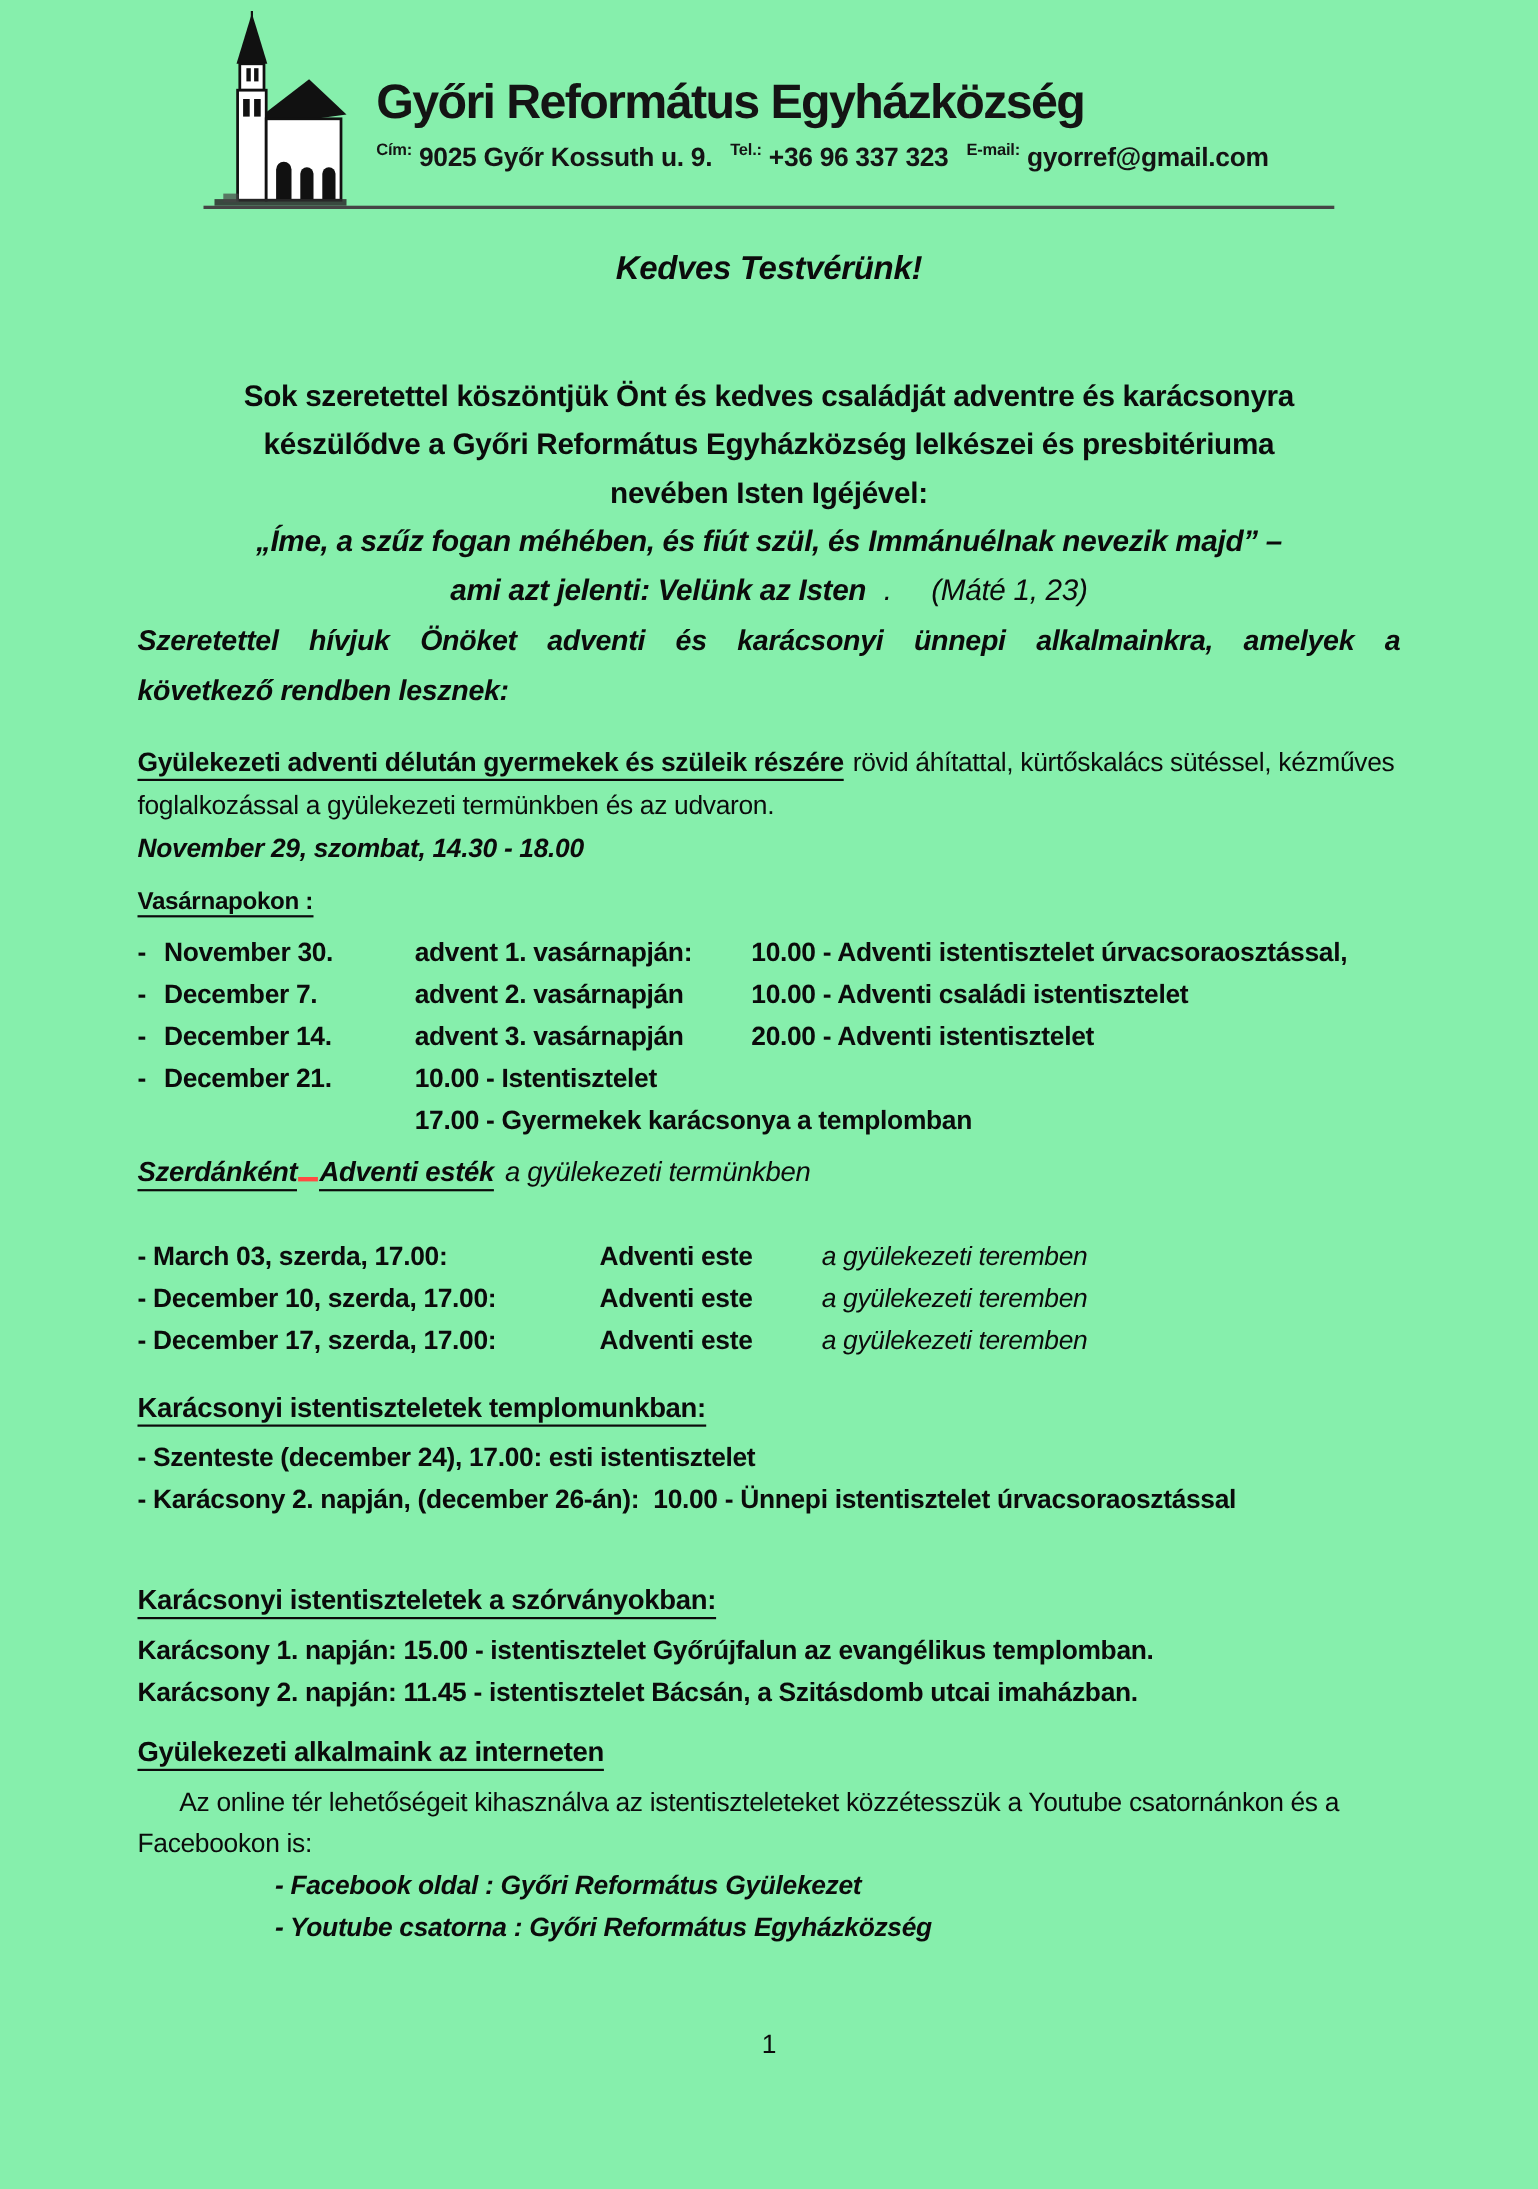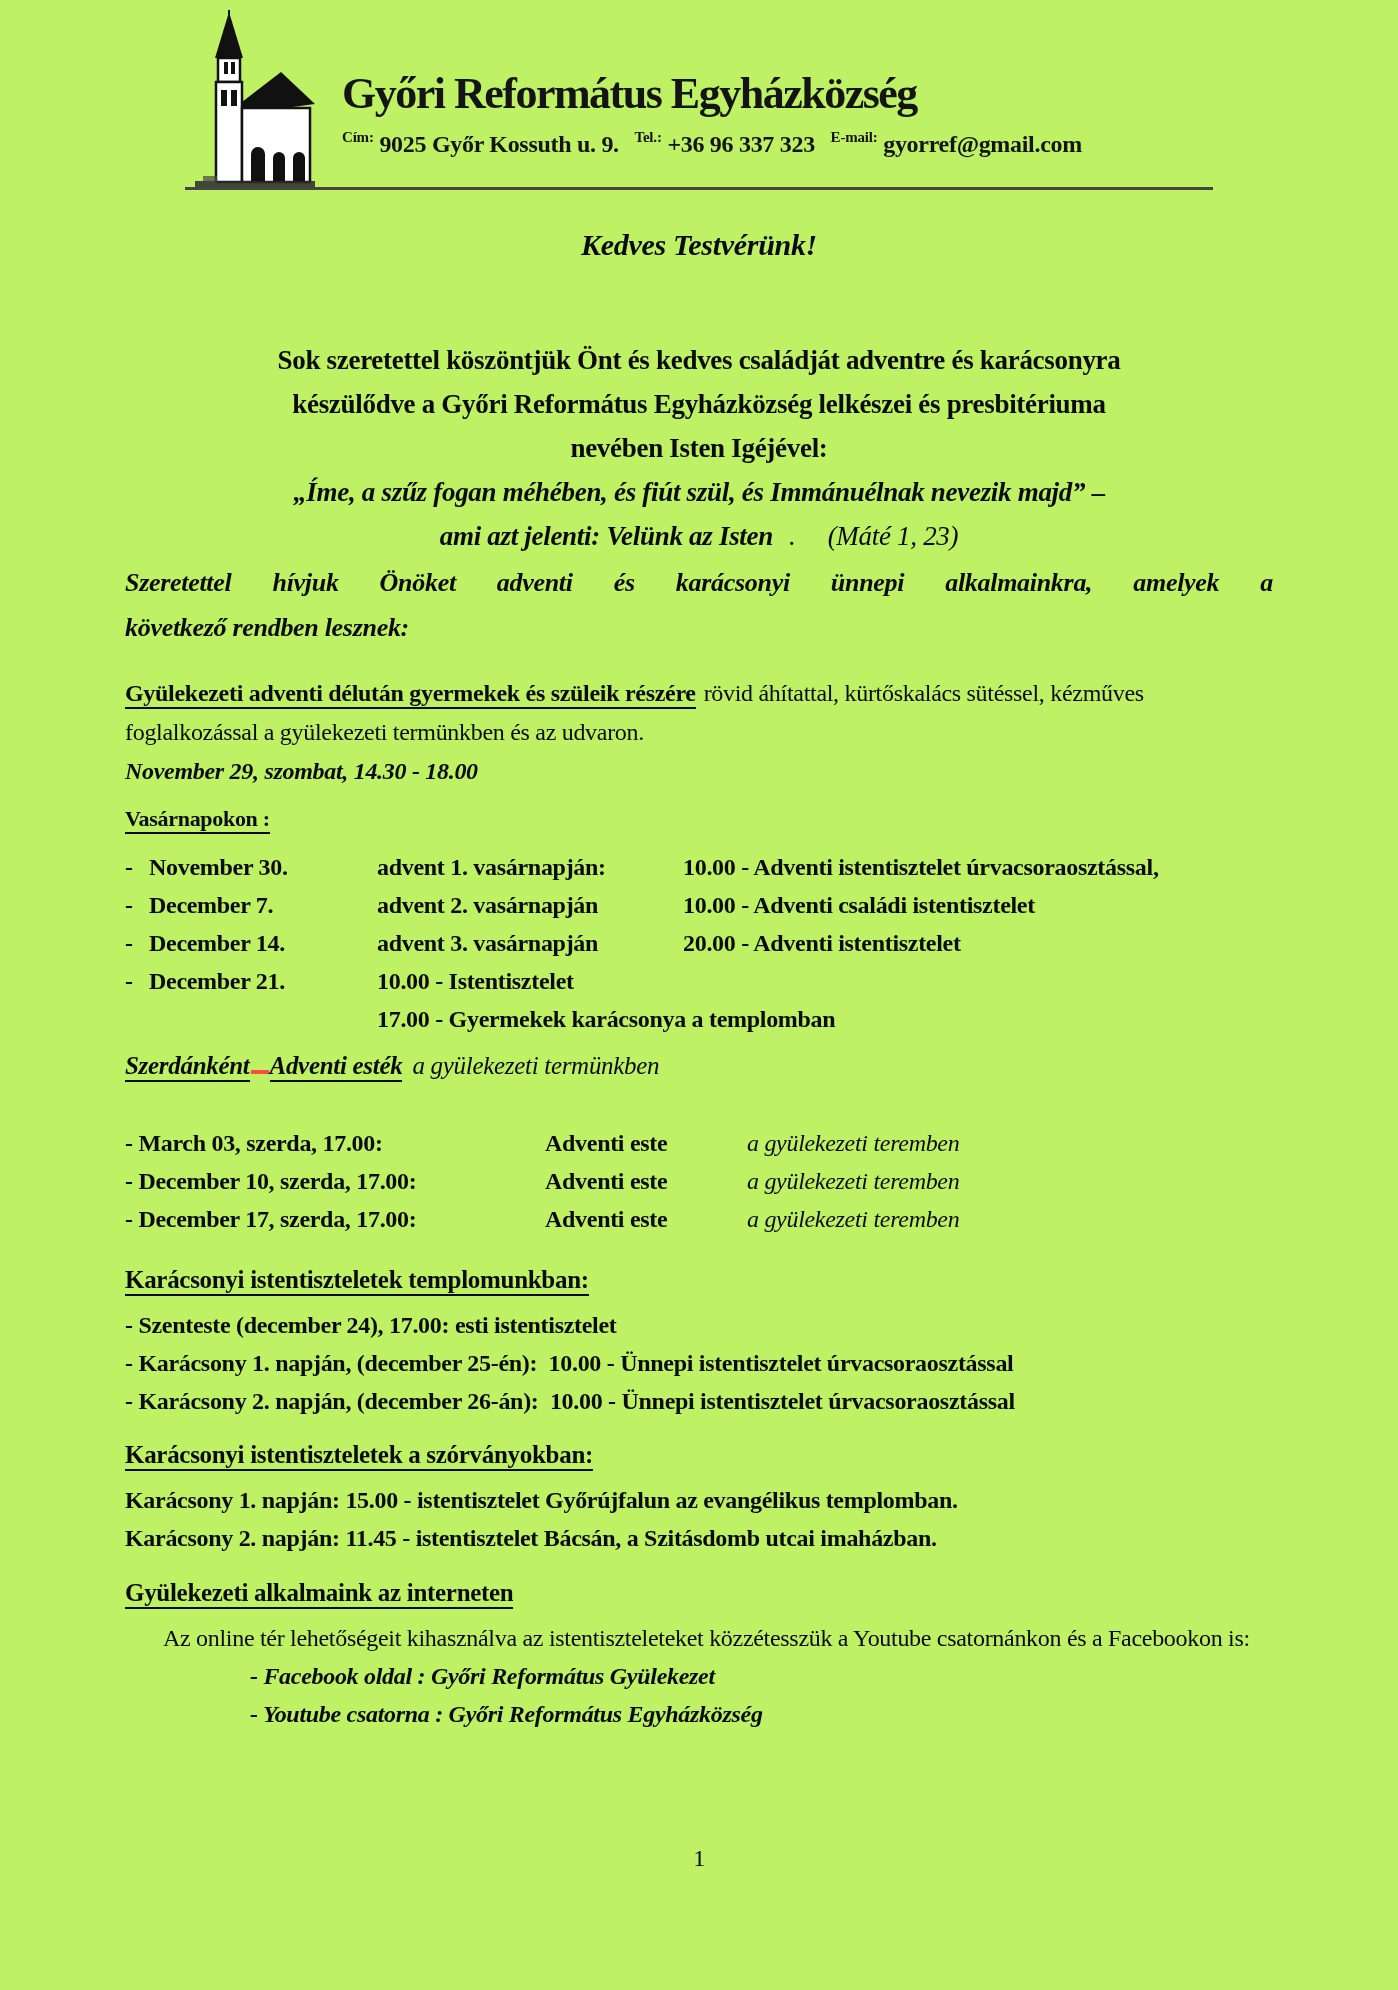--- a/index.html
+++ b/index.html
@@ -1,21 +1,21 @@
 <!DOCTYPE html>
 <html><head>
 <meta charset="utf-8">
 <style>
   html,body { margin:0; padding:0; background:#ffffff; }
   .page {
     position: relative;
     width: 1398px;
     height: 1990px;
-    background: #bef264;
-    font-family: Liberation Serif, serif;
+    background: #86efac;
+    font-family: Liberation Sans, sans-serif;
     color: #0b0b0b;
     overflow: hidden;
     letter-spacing: -0.3px;
   }
 
   
   .header { position:absolute; left:185px; top:10px; width:1030px; display:flex; }
   .logo-wrap { width:135px; height:180px; flex:0 0 auto; }
   .header-text { margin-left:22px; padding-top:58px; }
   .org-title {
@@ -185,21 +185,20 @@
 
     <div class="bold">- December 17, szerda, 17.00:</div>
     <div class="bold">Adventi este</div>
     <div class="it">a gyülekezeti teremben</div>
   </div>
 
   <div class="sec xmas-church">
     <span class="heading u">Karácsonyi istentiszteletek templomunkban:</span>
     <div class="lines">
       <div>- Szenteste (december 24), 17.00: esti istentisztelet</div>
-      <div>- Karácsony 1. napján, (december 25-én): &nbsp;10.00 - Ünnepi istentisztelet úrvacsoraosztással</div>
       <div>- Karácsony 2. napján, (december 26-án): &nbsp;10.00 - Ünnepi istentisztelet úrvacsoraosztással</div>
     </div>
   </div>
 
   <div class="sec xmas-disp">
     <span class="heading u">Karácsonyi istentiszteletek a szórványokban:</span>
     <div class="lines">
       <div>Karácsony 1. napján: 15.00 - istentisztelet Győrújfalun az evangélikus templomban.</div>
       <div>Karácsony 2. napján: 11.45 - istentisztelet Bácsán, a Szitásdomb utcai imaházban.</div>
     </div>

